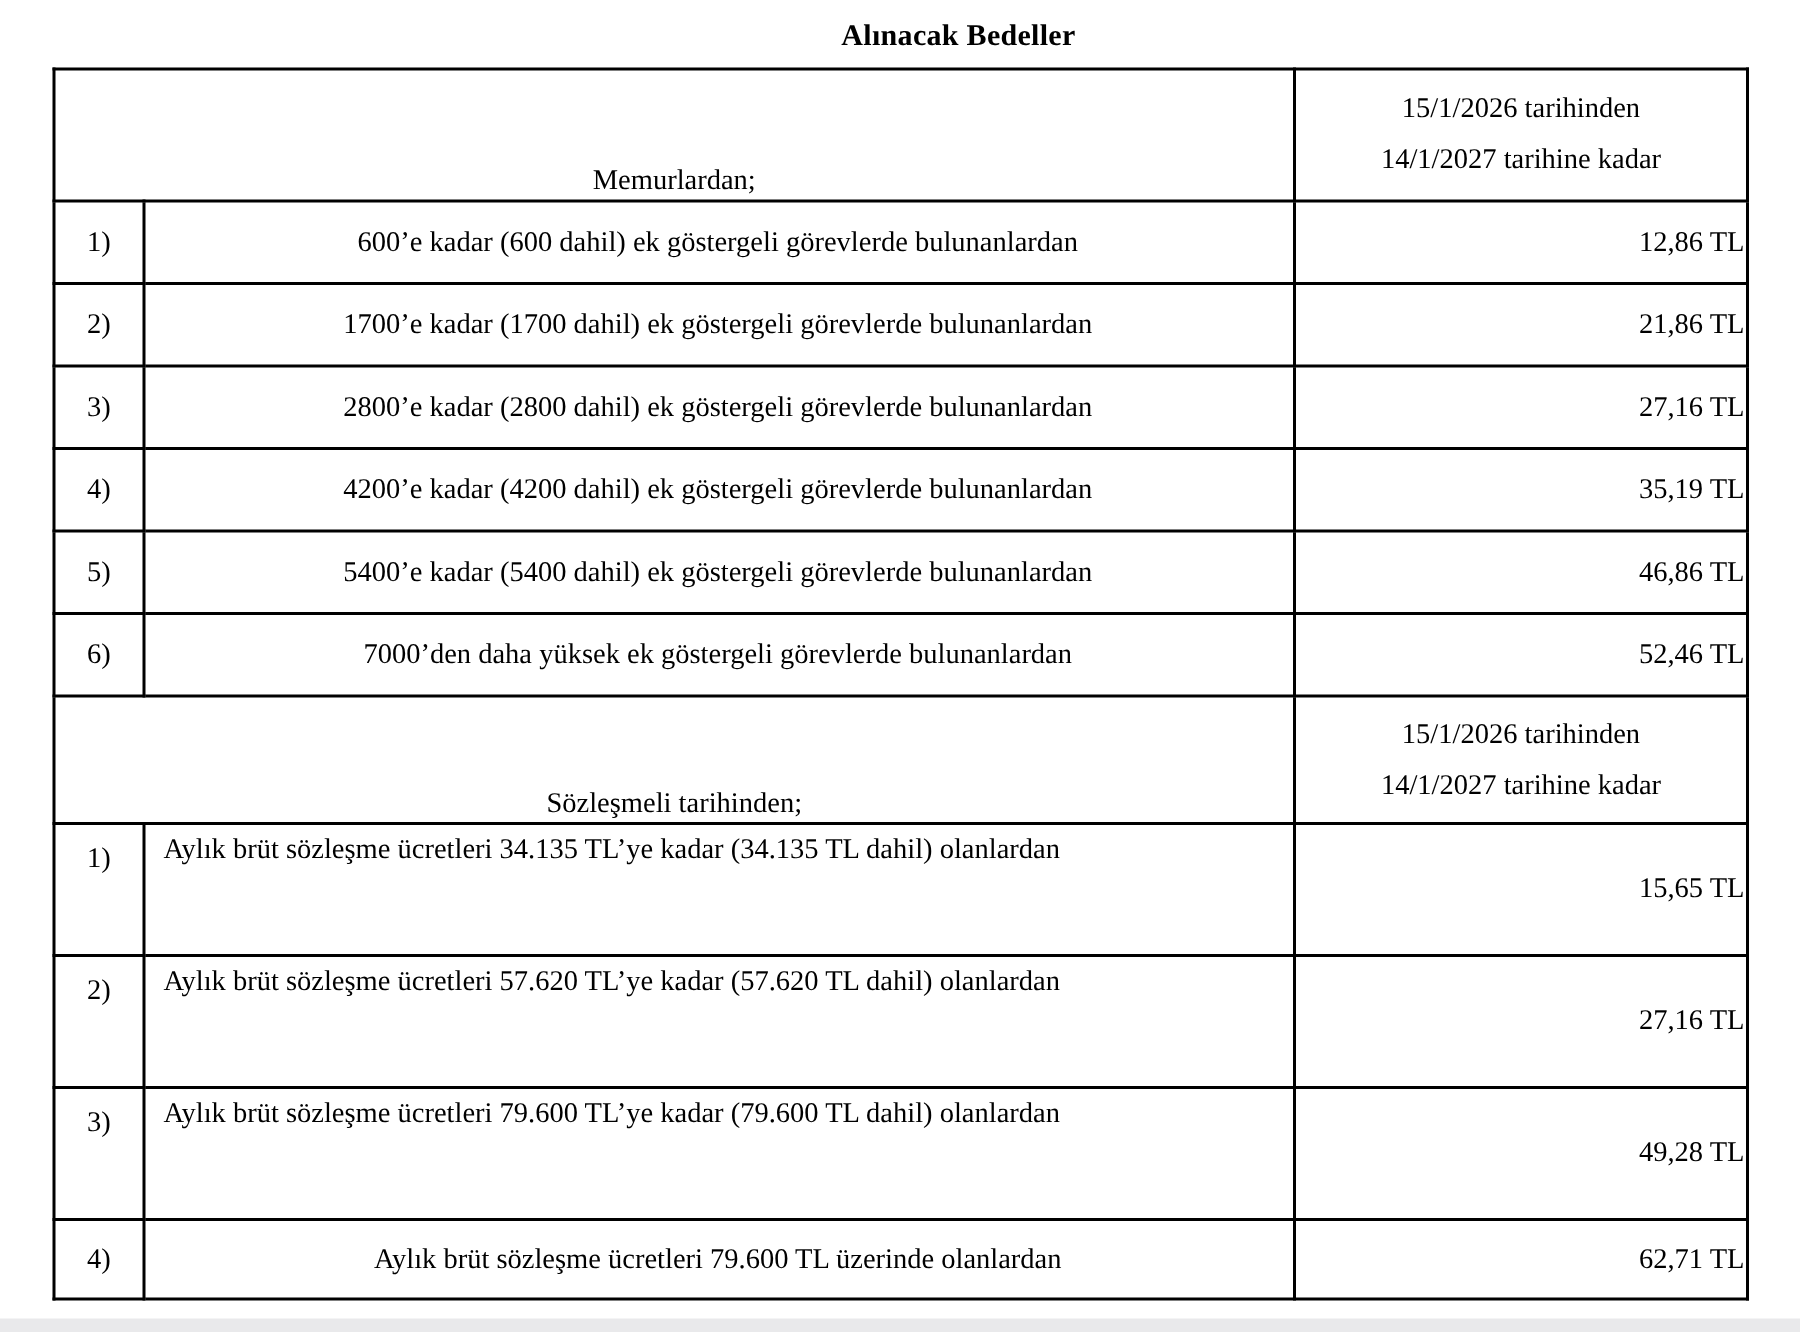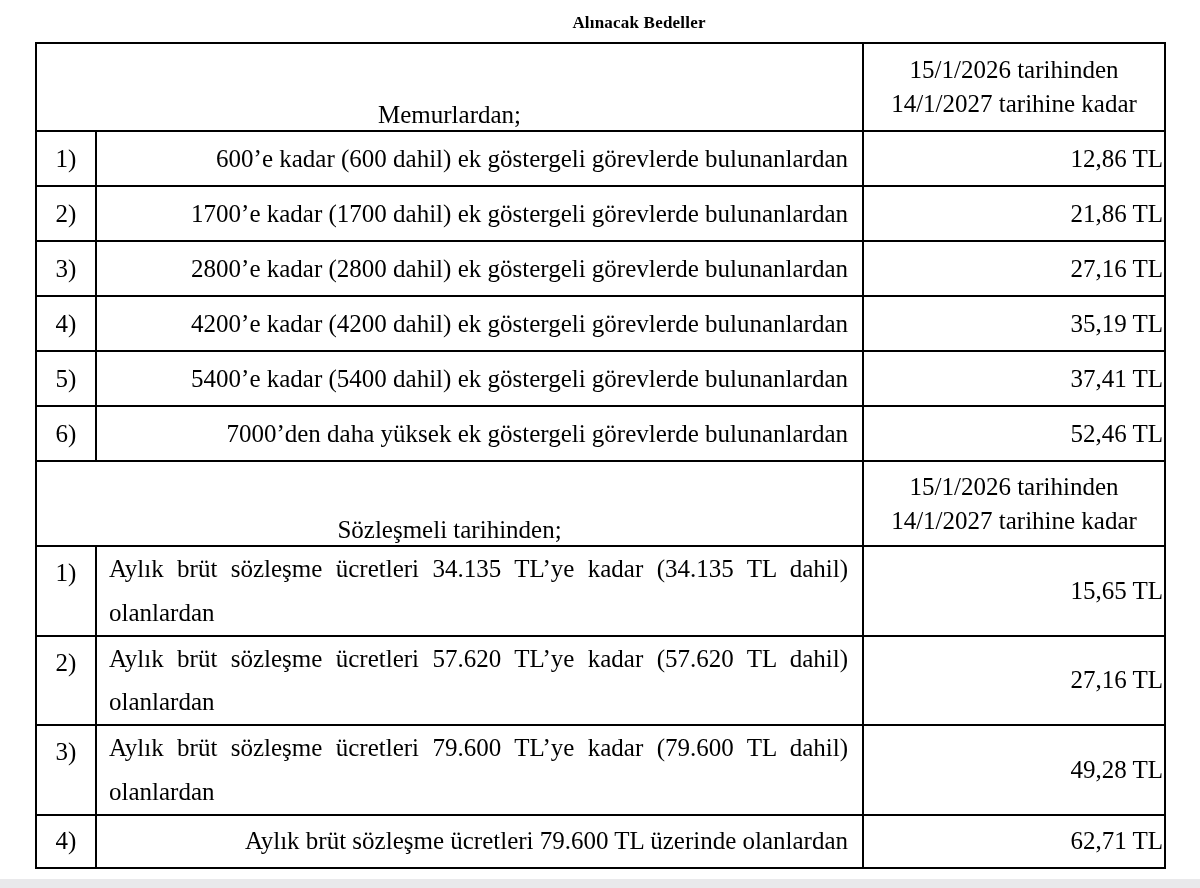--- a/index.html
+++ b/index.html
@@ -10,35 +10,35 @@
     height: 888px;
     overflow: hidden;
     font-family: "Liberation Serif", "DejaVu Serif", serif;
     color: #000000;
     position: relative;
   }
   .doc-title {
     padding-top: 13px;
     text-align: center;
     font-weight: bold;
-    font-size: 17px;
+    font-size: 20px;
     letter-spacing: 0.2px;
     
     padding-left: 78px;
     margin-bottom: 9px;
   }
   table.fees {
     border-collapse: collapse;
     table-layout: fixed;
     margin-left: 35px;
     width: 1129px;
   }
   table.fees td {
     border: 2px solid #000000;
-    font-size: 25px;
+    font-size: 19px;
     overflow: hidden;
   }
   col.c-num    { width: 60px; }
   col.c-desc   { width: 767px; }
   col.c-amount { width: 302px; }
 
   tr.section-header-1 { height: 88px; }
   tr.section-header-2 { height: 85px; }
   tr.row-single  { height: 55px; }
   tr.row-double  { height: 88px; }
@@ -52,21 +52,21 @@
     text-align: center;
     vertical-align: middle;
     line-height: 34px;
     padding: 0 6px;
   }
   td.num {
     text-align: center;
     vertical-align: middle;
   }
   td.desc {
-    text-align: right;
+    text-align: center;
     vertical-align: middle;
     padding: 0 14px 0 12px;
   }
   td.amount {
     text-align: right;
     vertical-align: middle;
   }
   tr.row-double td.num {
     vertical-align: top;
     padding-top: 12px;
@@ -121,21 +121,21 @@
       <td class="amount">27,16 TL</td>
     </tr>
     <tr class="row-single">
       <td class="num">4)</td>
       <td class="desc">4200’e kadar (4200 dahil) ek göstergeli görevlerde bulunanlardan</td>
       <td class="amount">35,19 TL</td>
     </tr>
     <tr class="row-single">
       <td class="num">5)</td>
       <td class="desc">5400’e kadar (5400 dahil) ek göstergeli görevlerde bulunanlardan</td>
-      <td class="amount">37,41 TL</td>
+      <td class="amount">46,86 TL</td>
     </tr>
     <tr class="row-single">
       <td class="num">6)</td>
       <td class="desc">7000’den daha yüksek ek göstergeli görevlerde bulunanlardan</td>
       <td class="amount">52,46 TL</td>
     </tr>
 
     <tr class="section-header-2">
       <td colspan="2" class="section-label">Sözleşmeli tarihinden;</td>
       <td class="period">

